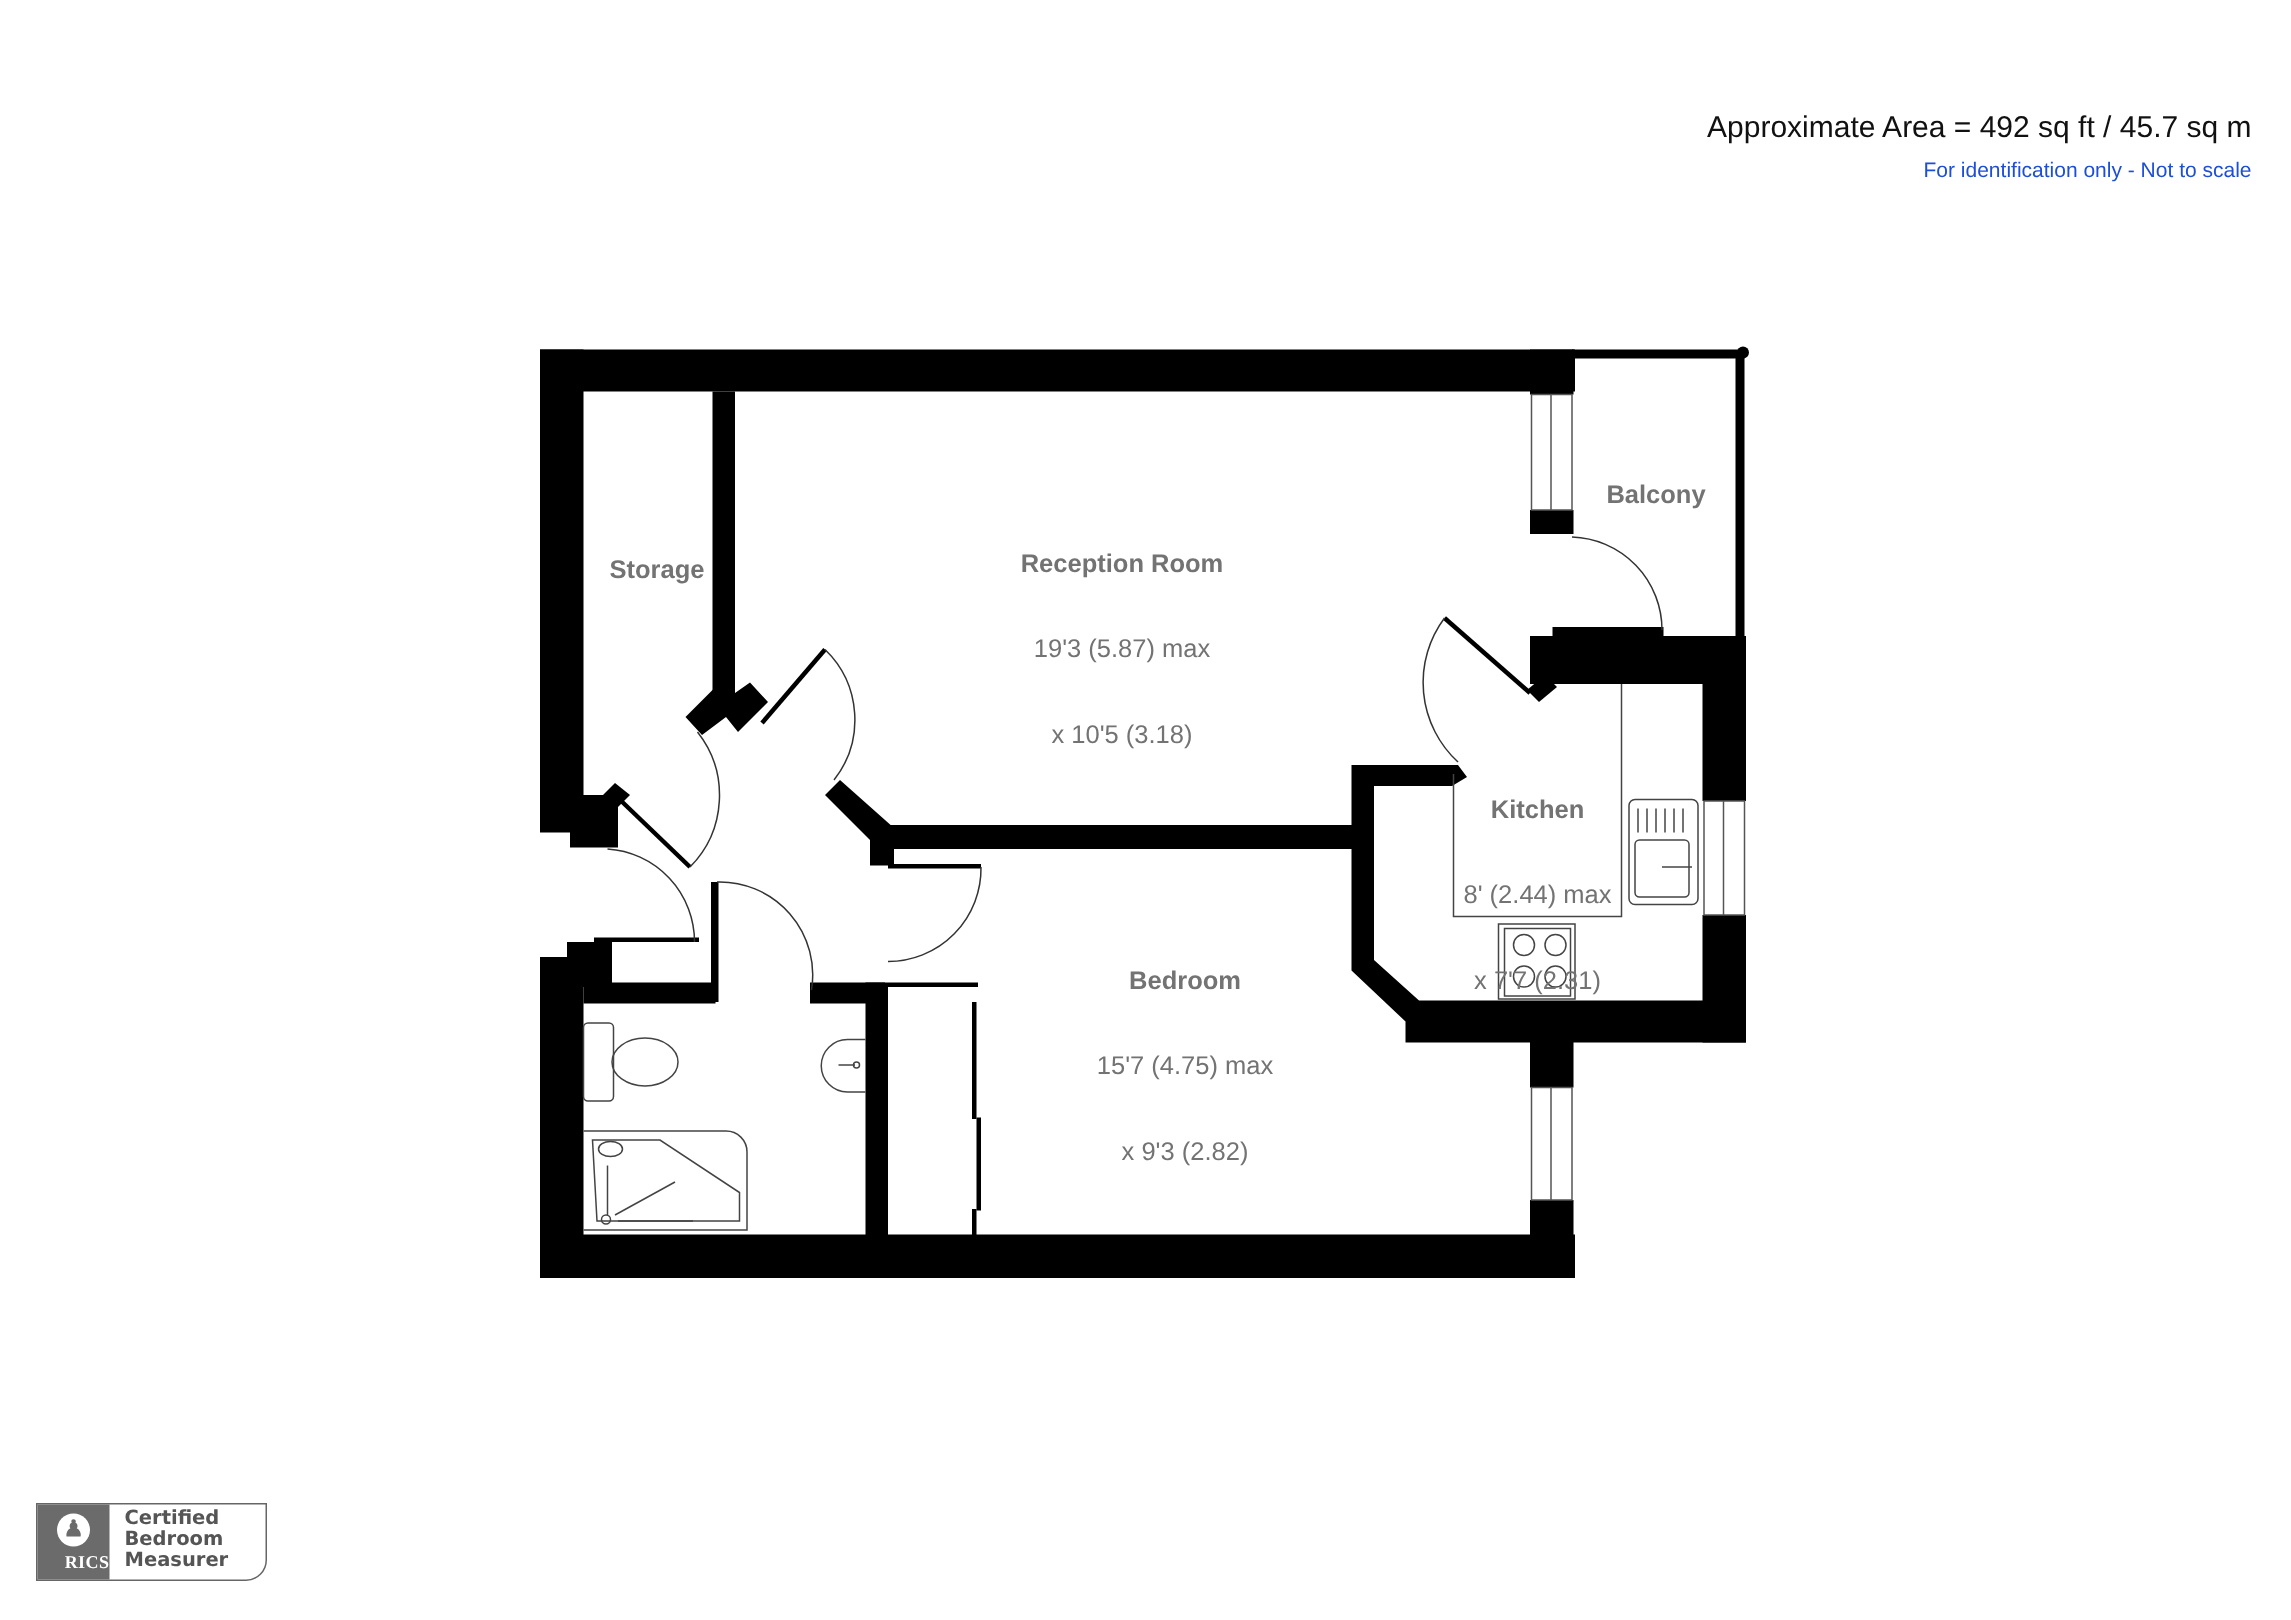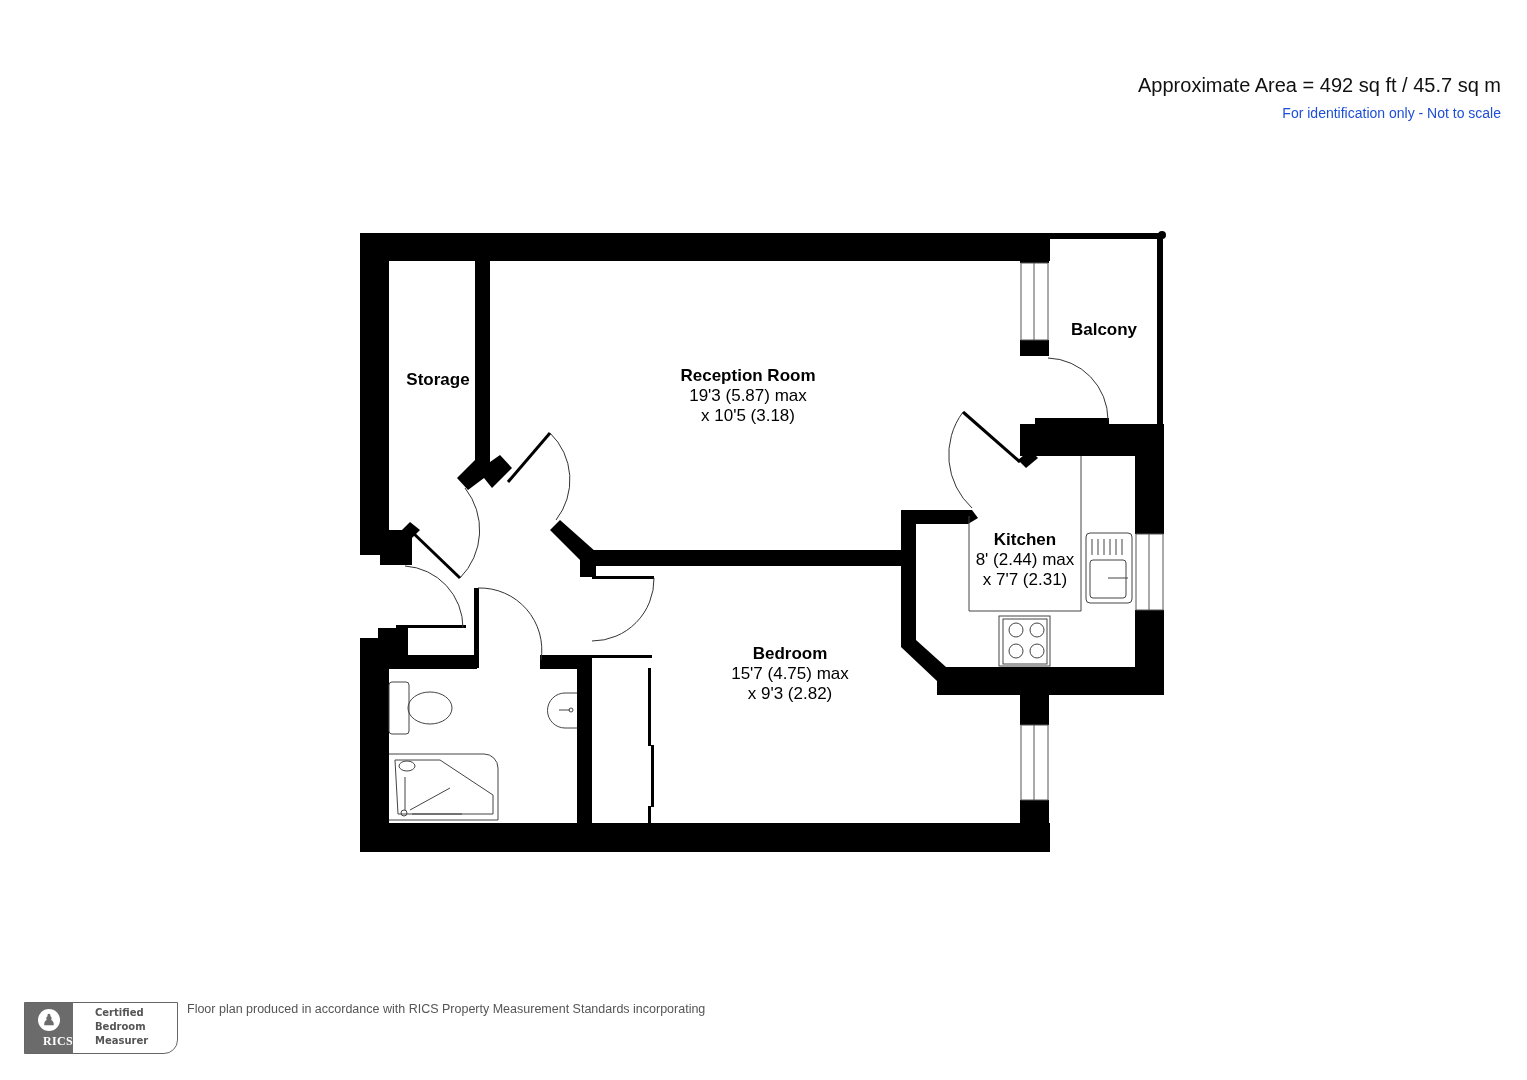--- a/index.html
+++ b/index.html
@@ -1,28 +1,28 @@
 <!DOCTYPE html>
 <html><head>
 <meta charset="utf-8">
 <style>
   html, body { margin:0; padding:0; background:#ffffff; }
   body { width:1527px; height:1080px; position:relative; overflow:hidden; font-family:"Liberation Sans", sans-serif; color:#111; }
   .hdr-area { position:absolute; right:26px; top:74px; font-size:20px; text-align:center; color:#111; }
   .hdr-note { position:absolute; right:26px; top:105px; font-size:14px; text-align:right; color:#1d4ed8; }
   svg.plan { position:absolute; left:0; top:0; }
-  .room-label { position:absolute; text-align:center; line-height:20px; font-size:17px; color:#000000; }
+  .room-label { position:absolute; text-align:center; line-height:20px; font-size:17px; color:#737373; }
   .room-label .name { font-weight:bold; display:block; }
-  .room-label .dim { display:block; }
+  .room-label .dim { display:block;margin-top:37px; }
   .footer { position:absolute; left:24px; top:1002px; height:52px; }
   .rics-badge { position:absolute; left:0; top:0; width:152px; height:50px; border:1.5px solid #666; border-radius:0 0 14px 0; background:#fff; }
   .rics-dark { position:absolute; left:0; top:0; width:48px; height:50px; background:#6b6b6b; color:#fff; }
   .rics-dark .lion { position:absolute; left:13px; top:6px; width:22px; height:22px; border-radius:50%; background:#fff; color:#6b6b6b; font-size:15px; font-weight:bold; text-align:center; line-height:22px; }
   .rics-dark .rics-text { position:absolute; left:0; top:31px; width:48px; text-align:right; font-size:12px; font-weight:bold; letter-spacing:0.3px; font-family:"Liberation Serif", serif; }
-  .rics-cert { position:absolute; left:58px; top:3px; font-size:10px; line-height:14px; font-weight:bold; color:#555; font-family:"DejaVu Sans", sans-serif;margin-left:12px; }
+  .rics-cert { position:absolute; left:58px; top:3px; font-size:13px; line-height:14px; font-weight:bold; color:#555; font-family:"DejaVu Sans", sans-serif; }
   .footer-text { position:absolute; left:163px; top:0; font-size:12.5px; line-height:15.5px; color:#555; white-space:nowrap; }
 </style>
 </head>
 <body>
 
 <div class="hdr-area">Approximate Area = 492 sq ft / 45.7 sq m</div>
 <div class="hdr-note">For identification only - Not to scale</div>
 
 <svg class="plan" width="1527" height="1080" viewBox="0 0 1527 1080">
 
@@ -190,15 +190,14 @@
       <div class="lion">♟</div>
       <div class="rics-text">RICS</div>
     </div>
     <div class="rics-cert">
       <div>Certified</div>
       <div>Bedroom</div>
       <div>Measurer</div>
     </div>
   </div>
   <div class="footer-text">
-    <div>Floor plan produced in accordance with RICS Property Measurement Standards incorporating</div>
   </div>
 </div>
 
 </body></html>

